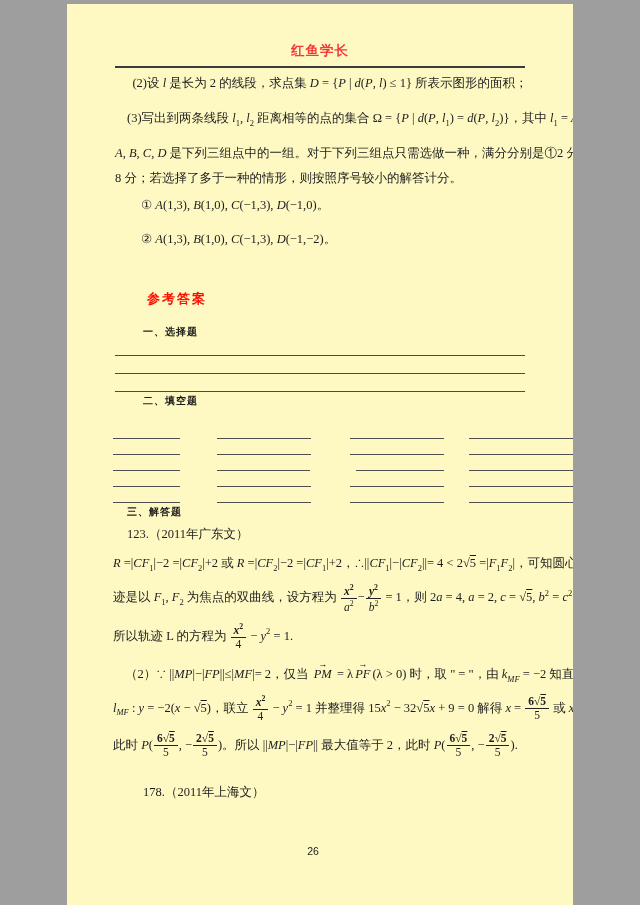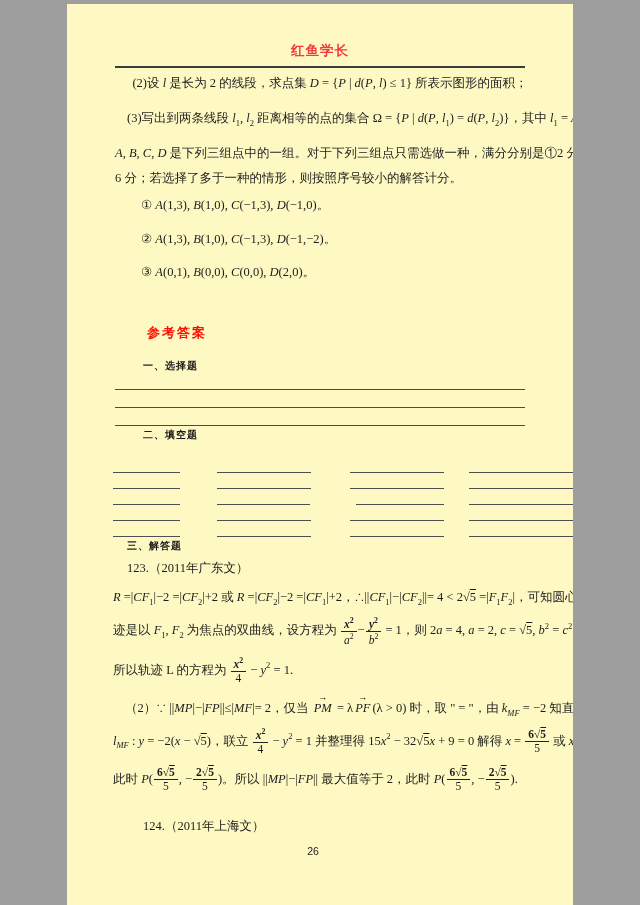--- a/index.html
+++ b/index.html
@@ -115,24 +115,23 @@
 <body>
 
 <div class="page">
 
   <div class="brand">红鱼学长</div>
   <div class="header-rule"></div>
 
   <p class="tline ind1" style="margin-top:8px">(2)设 <i>l</i> 是长为 2 的线段，求点集 <i>D</i> = {<i>P</i> | <i>d</i>(<i>P</i>, <i>l</i>) ≤ 1} 所表示图形的面积；</p>
   <p class="tline ind1" style="margin-top:19px">(3)写出到两条线段 <i>l</i><sub>1</sub>, <i>l</i><sub>2</sub> 距离相等的点的集合 Ω = {<i>P</i> | <i>d</i>(<i>P</i>, <i>l</i><sub>1</sub>) = <i>d</i>(<i>P</i>, <i>l</i><sub>2</sub>)}，其中 <i>l</i><sub>1</sub> = <i>AB</i>, <i>l</i><sub>2</sub> = <i>CD</i>，</p>
   <p class="tline" style="margin-top:18px"><i>A</i>, <i>B</i>, <i>C</i>, <i>D</i> 是下列三组点中的一组。对于下列三组点只需选做一种，满分分别是①2 分，②6 分，③</p>
-  <p class="tline" style="margin-top:10px">6 分；若选择了多于一种的情形，则按照序号较小的解答计分。</p>
+  <p class="tline" style="margin-top:10px">8 分；若选择了多于一种的情形，则按照序号较小的解答计分。</p>
   <p class="tline ind2" style="margin-top:11px">① <i>A</i>(1,3), <i>B</i>(1,0), <i>C</i>(−1,3), <i>D</i>(−1,0)。</p>
   <p class="tline ind2" style="margin-top:18px">② <i>A</i>(1,3), <i>B</i>(1,0), <i>C</i>(−1,3), <i>D</i>(−1,−2)。</p>
-  <p class="tline ind2" style="margin-top:18px">③ <i>A</i>(0,1), <i>B</i>(0,0), <i>C</i>(0,0), <i>D</i>(2,0)。</p>
 
   <div class="ans-heading">参考答案</div>
 
   <div class="sec">一、选择题</div>
   <div class="rule-full"></div>
   <div class="rule-full"></div>
   <div class="rule-full"></div>
 
   <div class="sec sec-after-rule">二、填空题</div>
 
@@ -173,17 +172,17 @@
 
   <p class="num-label">123.（2011年广东文）</p>
 
   <p class="sol" style="margin-top:12px"><i>R</i> =|<i>CF</i><sub>1</sub>|−2 =|<i>CF</i><sub>2</sub>|+2 或 <i>R</i> =|<i>CF</i><sub>2</sub>|−2 =|<i>CF</i><sub>1</sub>|+2，∴||<i>CF</i><sub>1</sub>|−|<i>CF</i><sub>2</sub>||= 4 &lt; 2<span class="sq">√<span class="rad">5</span></span> =|<i>F</i><sub>1</sub><i>F</i><sub>2</sub>|，可知圆心 C 的轨</p>
   <p class="sol" style="margin-top:9px">迹是以 <i>F</i><sub>1</sub>, <i>F</i><sub>2</sub> 为焦点的双曲线，设方程为 <span class="fr"><span class="nu"><i>x</i><sup>2</sup></span><span class="de"><i>a</i><sup>2</sup></span></span>−<span class="fr"><span class="nu"><i>y</i><sup>2</sup></span><span class="de"><i>b</i><sup>2</sup></span></span> = 1，则 2<i>a</i> = 4, <i>a</i> = 2, <i>c</i> = <span class="sq">√<span class="rad">5</span></span>, <i>b</i><sup>2</sup> = <i>c</i><sup>2</sup> − <i>a</i><sup>2</sup> = 1, <i>b</i> = 1，</p>
   <p class="sol" style="margin-top:8px">所以轨迹 L 的方程为 <span class="fr"><span class="nu"><i>x</i><sup>2</sup></span><span class="de">4</span></span> − <i>y</i><sup>2</sup> = 1.</p>
   <p class="sol indent" style="margin-top:15px">（2）∵ ||<i>MP</i>|−|<i>FP</i>||≤|<i>MF</i>|= 2，仅当 <span class="vec">PM</span> = λ<span class="vec">PF</span>(λ &gt; 0) 时，取 " = "，由 <i>k</i><sub><i>MF</i></sub> = −2 知直线</p>
   <p class="sol" style="margin-top:9px"><i>l</i><sub><i>MF</i></sub> : <i>y</i> = −2(<i>x</i> − <span class="sq">√<span class="rad">5</span></span>)，联立 <span class="fr"><span class="nu"><i>x</i><sup>2</sup></span><span class="de">4</span></span> − <i>y</i><sup>2</sup> = 1 并整理得 15<i>x</i><sup>2</sup> − 32<span class="sq">√<span class="rad">5</span></span><i>x</i> + 9 = 0 解得 <i>x</i> = <span class="fr"><span class="nu">6<span class="sq">√<span class="rad">5</span></span></span><span class="de">5</span></span> 或 <i>x</i> = <span class="fr"><span class="nu">14<span class="sq">√<span class="rad">5</span></span></span><span class="de">15</span></span>（舍去），</p>
   <p class="sol" style="margin-top:9px">此时 <i>P</i>(<span class="fr"><span class="nu">6<span class="sq">√<span class="rad">5</span></span></span><span class="de">5</span></span>, −<span class="fr"><span class="nu">2<span class="sq">√<span class="rad">5</span></span></span><span class="de">5</span></span>)。所以 ||<i>MP</i>|−|<i>FP</i>|| 最大值等于 2，此时 <i>P</i>(<span class="fr"><span class="nu">6<span class="sq">√<span class="rad">5</span></span></span><span class="de">5</span></span>, −<span class="fr"><span class="nu">2<span class="sq">√<span class="rad">5</span></span></span><span class="de">5</span></span>).</p>
 
-  <p class="num-label" style="margin:25px 0 0 76px">124.（2011年上海文）</p>
+  <p class="num-label" style="margin:25px 0 0 76px">178.（2011年上海文）</p>
 
   <div class="footer-page">26</div>
 
 </div>
 
 </body></html>

